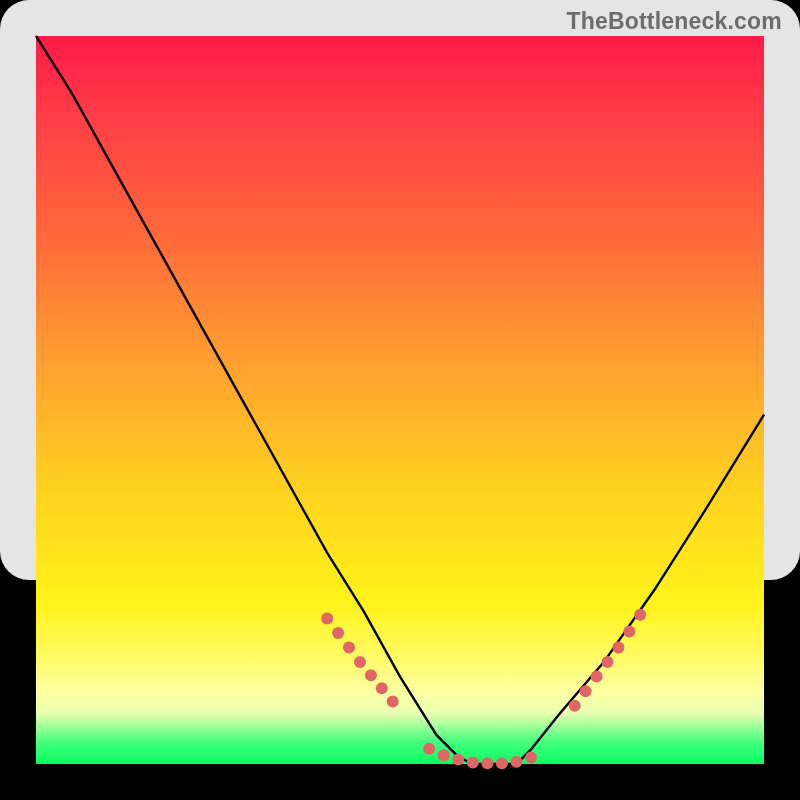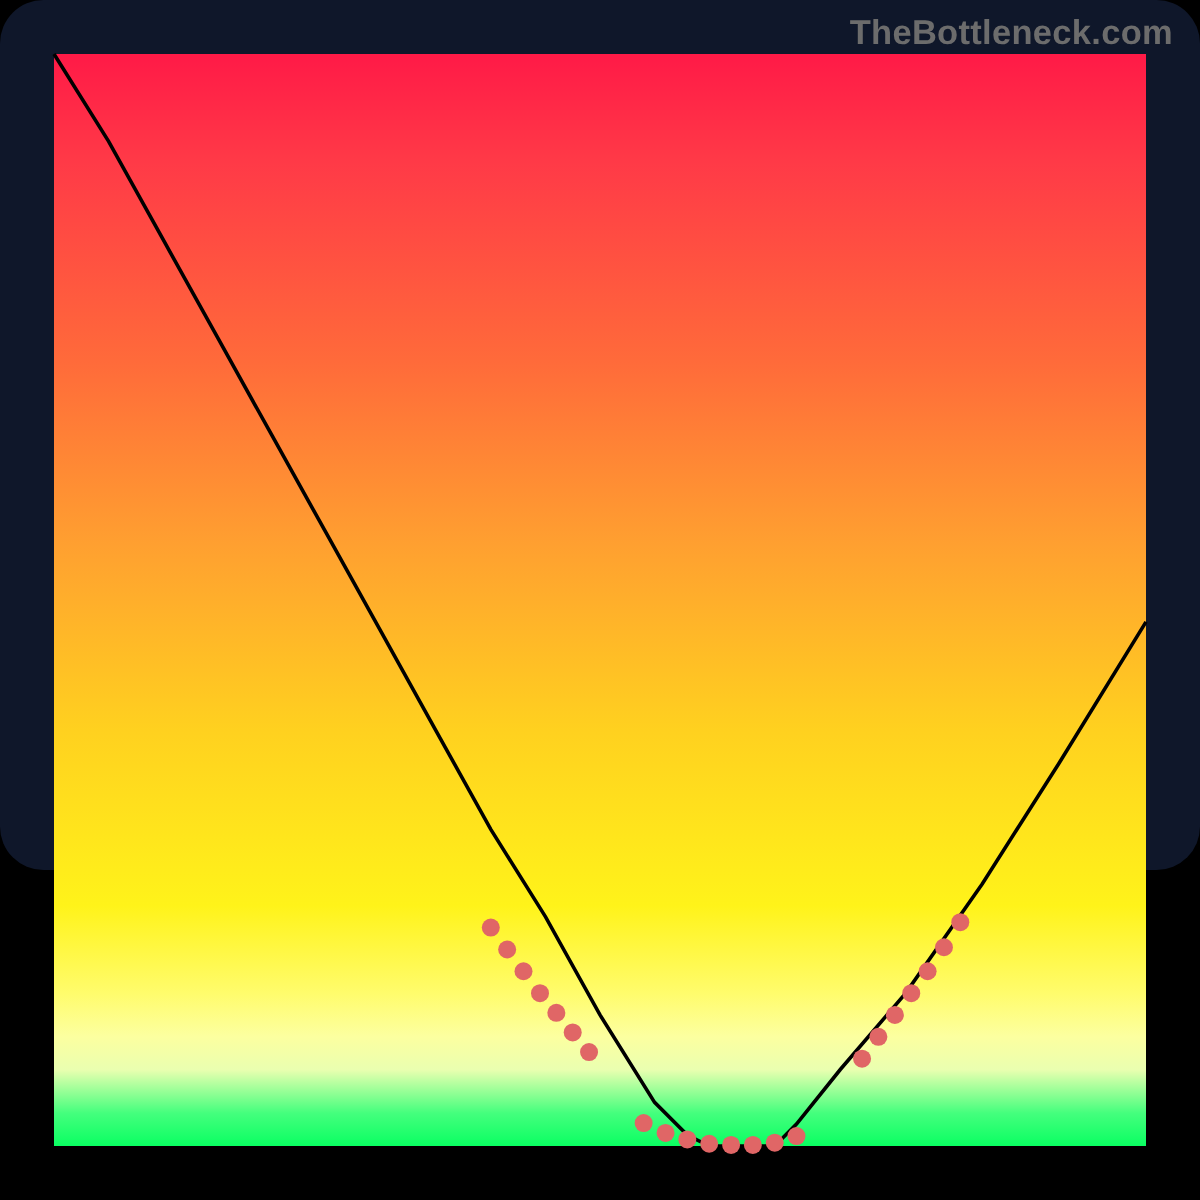--- a/index.html
+++ b/index.html
@@ -9,21 +9,21 @@
     height: 800px;
     background: #000;
     overflow: hidden;
   }
   .frame {
     position: absolute;
     left: 0;
     top: 0;
     width: 800px;
     height: 580px;
-    background: #0f172a;
+    background: #e5e5e5;
     border-radius: 29px;
   }
   .plot {
     position: absolute;
     left: 36px;
     top: 36px;
     width: 728px;
     height: 728px;
     
     background: linear-gradient(to bottom,

